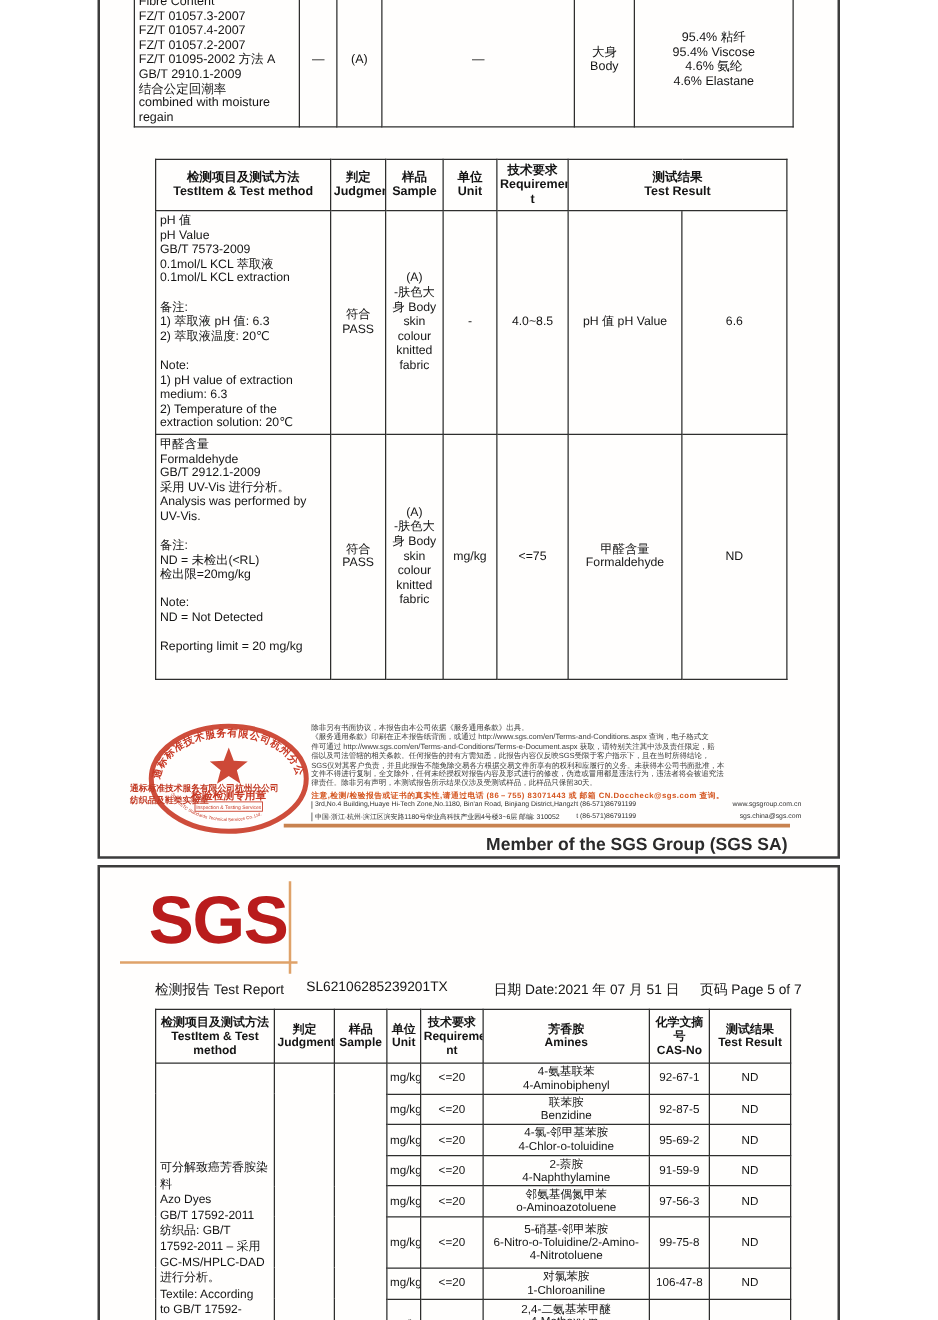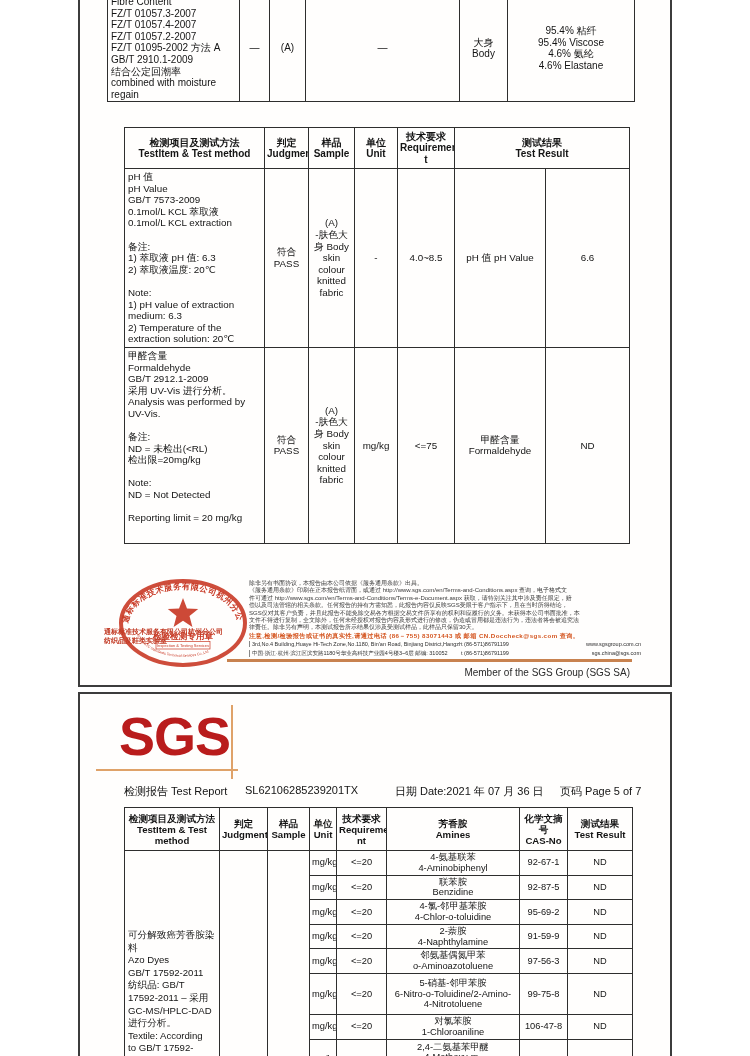--- a/index.html
+++ b/index.html
@@ -28,21 +28,21 @@
   .terms{position:absolute;left:169px;top:592px;width:388px;font-size:6px;line-height:7.4px;
          color:#3a3a3a;white-space:pre-line;text-align:justify;}
   .notice{position:absolute;left:169px;top:644px;width:400px;font-size:6.2px;letter-spacing:.4px;
           color:#d4541e;font-weight:bold;white-space:nowrap;}
   .addr{position:absolute;left:169px;width:392px;display:flex;font-size:5.5px;color:#2f2f2f;white-space:nowrap;}
   .addr .a{flex:1;overflow:hidden;border-left:1px solid #888;padding-left:2px;}
   .addr .t{width:88px;}
   .addr .w{width:92px;text-align:right;}
   .rule{position:absolute;left:147px;top:671px;width:405px;height:3px;background:#c8824f;}
   .member{position:absolute;left:250px;top:679px;width:300px;text-align:right;
-          font-size:10px;font-weight:normal;color:#2a2a2a;}
+          font-size:14px;font-weight:bold;color:#2a2a2a;}
   .stampside{position:absolute;left:24px;top:639px;width:170px;font-size:7px;line-height:9px;
              font-weight:bold;color:#c23a24;white-space:pre-line;}
   .stamp{position:absolute;left:36px;top:589px;}
 
   
   .sgslogo{position:absolute;left:39px;top:14px;font-size:54px;font-weight:bold;color:#b91c1c;
            letter-spacing:-1px;line-height:56px;}
   .xline-v{position:absolute;left:151px;top:11px;width:2px;height:74px;background:#dfa269;}
   .xline-h{position:absolute;left:16px;top:75px;width:142px;height:2px;background:#dfa269;}
   .rephdr{position:absolute;top:90px;font-size:11px;font-weight:normal;color:#141414;white-space:nowrap;}
@@ -226,21 +226,21 @@
   </div>
 
   <div class="page" id="page2">
 
     <div class="sgslogo">SGS</div>
     <div class="xline-v"></div>
     <div class="xline-h"></div>
 
     <div class="rephdr" style="left:44px">检测报告  Test Report</div>
     <div class="rephdr" style="left:165px">SL62106285239201TX</div>
-    <div class="rephdr" style="left:315px">日期 Date:2021 年 07 月 36 日</div>
+    <div class="rephdr" style="left:315px">日期 Date:2021 年 07 月 51 日</div>
     <div class="rephdr" style="left:480px">页码 Page 5 of 7</div>
 
     <table class="tbl" id="amineTbl">
       <colgroup>
           <col style="width:95px">
           <col style="width:48px">
           <col style="width:42px">
           <col style="width:27px">
                 <col style="width:50px">
           <col style="width:133px">

